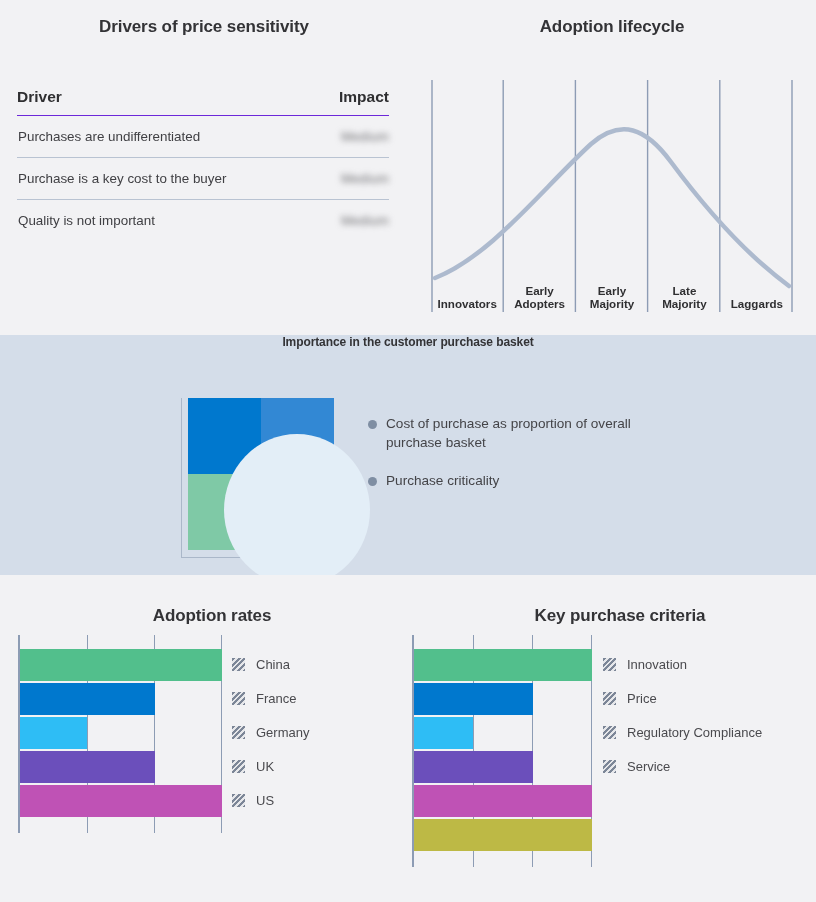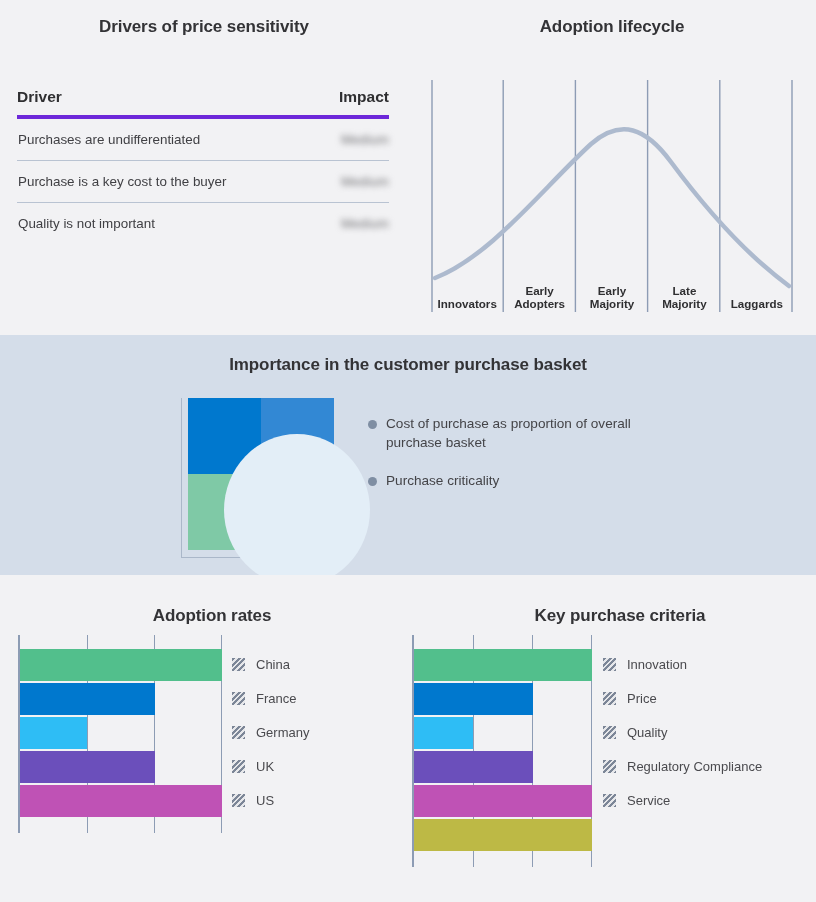--- a/index.html
+++ b/index.html
@@ -48,21 +48,21 @@
     width: 372px;
   }
   .drv-head {
     display: flex;
     justify-content: space-between;
     align-items: flex-end;
     font-size: 15.5px;
     font-weight: bold;
     color: #2f2f31;
     padding-bottom: 9px;
-    border-bottom: 4px solid #6d28d9;
+    border-bottom: 1px solid #6d28d9;
   }
   .drv-row {
     display: flex;
     justify-content: space-between;
     align-items: center;
     height: 41px;
     border-bottom: 1px solid #b9c3d2;
     font-size: 13.4px;
     color: #404044;
   }
@@ -130,22 +130,21 @@
   }
 
   
   #middle-band {
     position: absolute;
     left: 0; top: 335px;
     width: 816px; height: 240px;
     background: #d4dde9;
   }
   #middle-band .panel-title {
-    margin-top: 20px;
-    font-size: 17px;
+    font-size: 12px;
   }
 
   #quad-wrap {
     position: absolute;
     left: 179px; top: 63px;
     width: 165px; height: 165px;
   }
   #quad-grid {
     position: absolute;
     left: 9px; top: 0;
@@ -449,24 +448,20 @@
       <div class="bl-item">
         <span class="bl-swatch"></span>
         <span>Innovation</span>
       </div>
       <div class="bl-item">
         <span class="bl-swatch"></span>
         <span>Price</span>
       </div>
       <div class="bl-item">
         <span class="bl-swatch"></span>
-        <span>Quality</span>
-      </div>
-      <div class="bl-item">
-        <span class="bl-swatch"></span>
         <span>Regulatory Compliance</span>
       </div>
       <div class="bl-item">
         <span class="bl-swatch"></span>
         <span>Service</span>
       </div>
     </div>
 
 </div>
 

